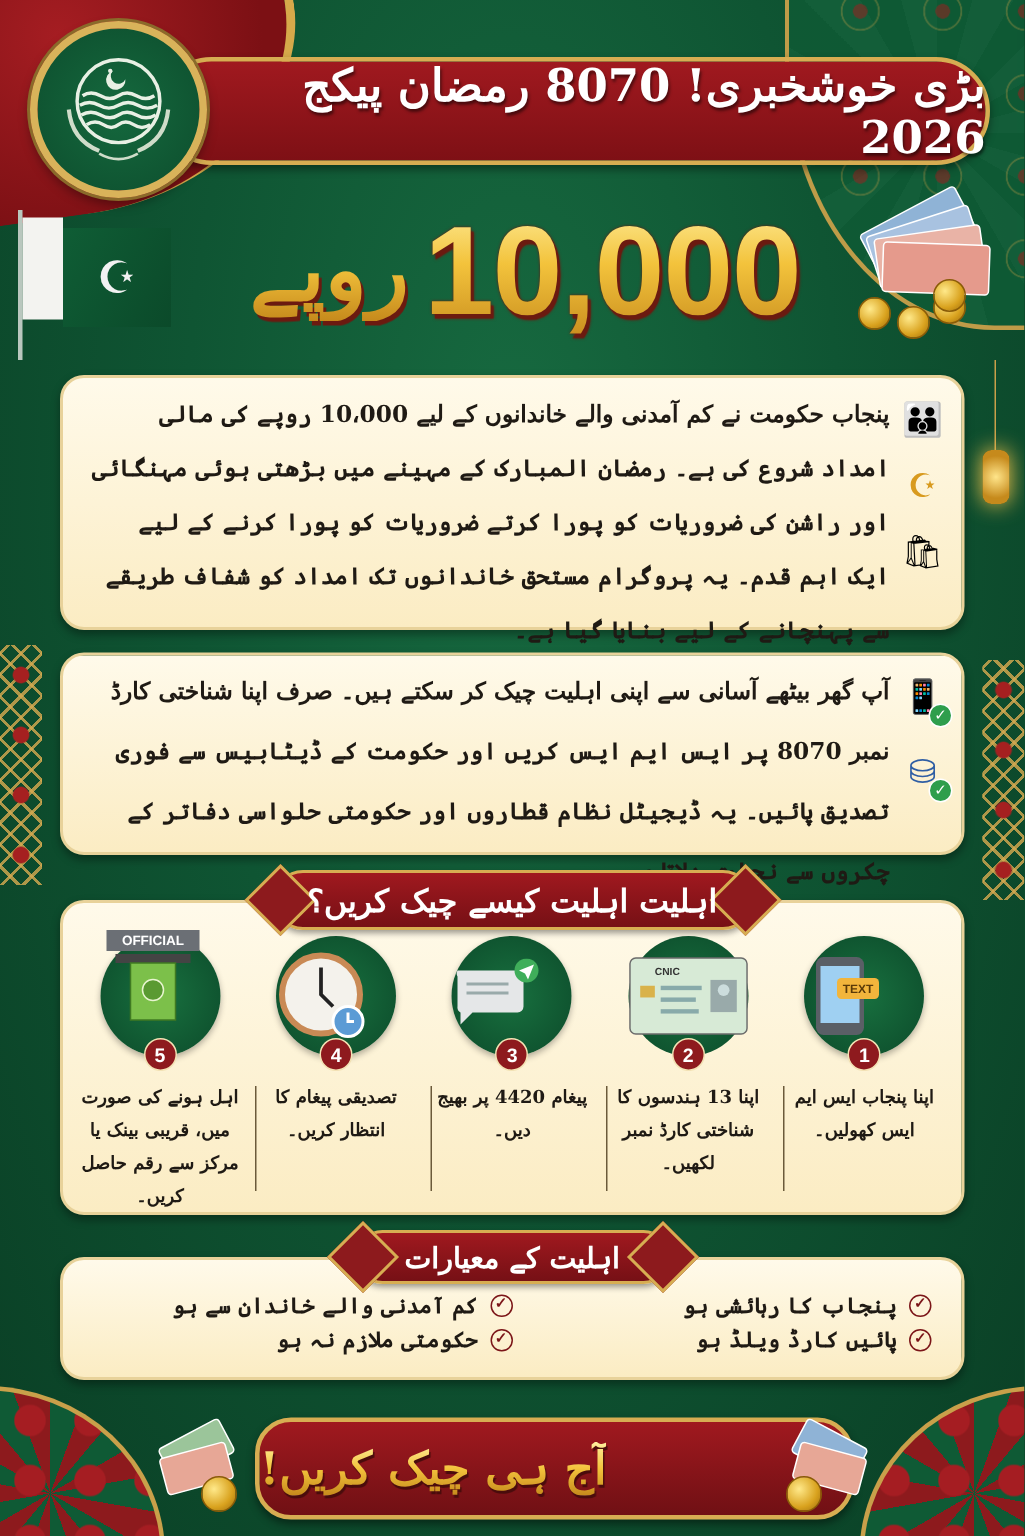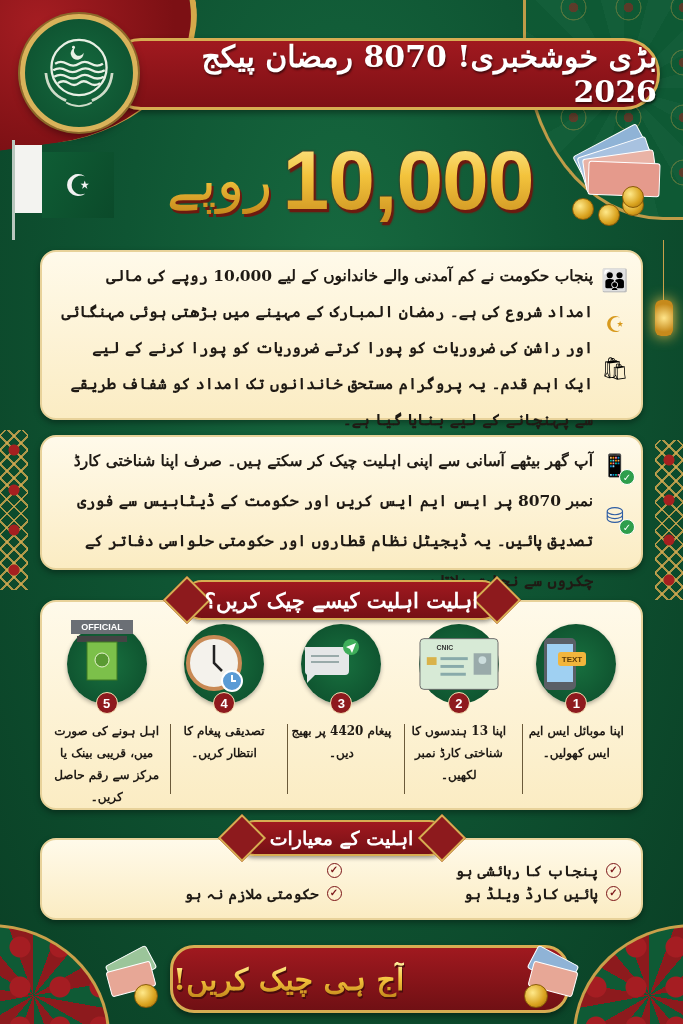--- a/index.html
+++ b/index.html
@@ -98,21 +98,21 @@
   }
   .amount-number {
     font-family: "Liberation Sans", sans-serif; font-weight: bold; font-size: 84px;
     color: #f4c94a;
     background: linear-gradient(180deg, #fff0a0 0%, #f3c33c 45%, #c68a1c 100%);
     -webkit-background-clip: text; background-clip: text; -webkit-text-fill-color: transparent;
     filter: drop-shadow(2px 3px 0 #6b1a10) drop-shadow(0 0 1px #6b1a10);
     letter-spacing: -1px;
   }
   .amount-currency {
-    font-family: "DejaVu Serif", serif; font-weight: normal; font-size: 58px;
+    font-family: "DejaVu Serif", serif; font-weight: bold; font-size: 58px;
     background: linear-gradient(180deg, #fff0a0 0%, #f3c33c 45%, #c68a1c 100%);
     -webkit-background-clip: text; background-clip: text; -webkit-text-fill-color: transparent;
     filter: drop-shadow(2px 3px 0 #6b1a10);
     direction: rtl;
   }
   .money-stack { position: absolute; left: 568px; top: 128px; width: 95px; height: 100px; }
   .note { position: absolute; width: 72px; height: 34px; border-radius: 3px; border: 1px solid #fff; }
   .coin { position: absolute; width: 22px; height: 22px; border-radius: 50%; background: radial-gradient(circle at 35% 35%, #ffe98a, #d9a21e 60%, #9b6a0c); border: 1px solid #8a5c08; }
 
   
@@ -282,21 +282,21 @@
       <div class="step">
         <div class="step-circle">
           <svg width="52" height="60" viewBox="0 0 52 60">
               <rect x="8" y="4" width="32" height="52" rx="5" fill="#5a5f66"></rect>
               <rect x="11" y="10" width="26" height="38" fill="#9fd0f2"></rect>
               <rect x="22" y="18" width="28" height="14" rx="3" fill="#f2b53c"></rect>
               <text x="36" y="28" font-size="8" font-family="Liberation Sans, sans-serif" font-weight="bold" text-anchor="middle" fill="#5a3a08">TEXT</text>
             </svg>
         </div>
         <div class="step-num">1</div>
-        <p class="step-text">اپنا موبائل ایس ایم ایس کھولیں۔</p>
+        <p class="step-text">اپنا پنجاب ایس ایم ایس کھولیں۔</p>
       </div>
       <div class="step">
         <div class="step-circle" style="background:transparent;box-shadow:none;position:relative">
           <div style="position:absolute;inset:0;border-radius:50%;background:radial-gradient(circle,#18703f,#0c4a2a)"></div>
           <svg width="82" height="54" viewBox="0 0 82 54" style="position:relative">
               <rect x="1" y="1" width="80" height="52" rx="4" fill="#d7ead6" stroke="#6b6b6b"></rect>
               <text x="18" y="13" font-size="7" font-family="Liberation Sans, sans-serif" font-weight="bold" fill="#333">CNIC</text>
               <rect x="8" y="20" width="10" height="8" fill="#d9b24a"></rect>
               <rect x="22" y="20" width="28" height="3" fill="#8aa"></rect>
               <rect x="22" y="28" width="24" height="3" fill="#8aa"></rect>
@@ -353,20 +353,21 @@
     <span>اہلیت کے معیارات</span>
   </div>
   <div class="card card-4">
     <div class="criteria">
       <div class="crit">
           <span class="crit-check">✓</span>
           <span>پنجاب کا رہائشی ہو</span>
         </div>
       <div class="crit">
           <span class="crit-check">✓</span>
+          <span>کم آمدنی والے خاندان سے ہو</span>
         </div>
       <div class="crit">
           <span class="crit-check">✓</span>
           <span>پائیں کارڈ ویلڈ ہو</span>
         </div>
       <div class="crit">
           <span class="crit-check">✓</span>
           <span>حکومتی ملازم نہ ہو</span>
         </div>
     </div>

